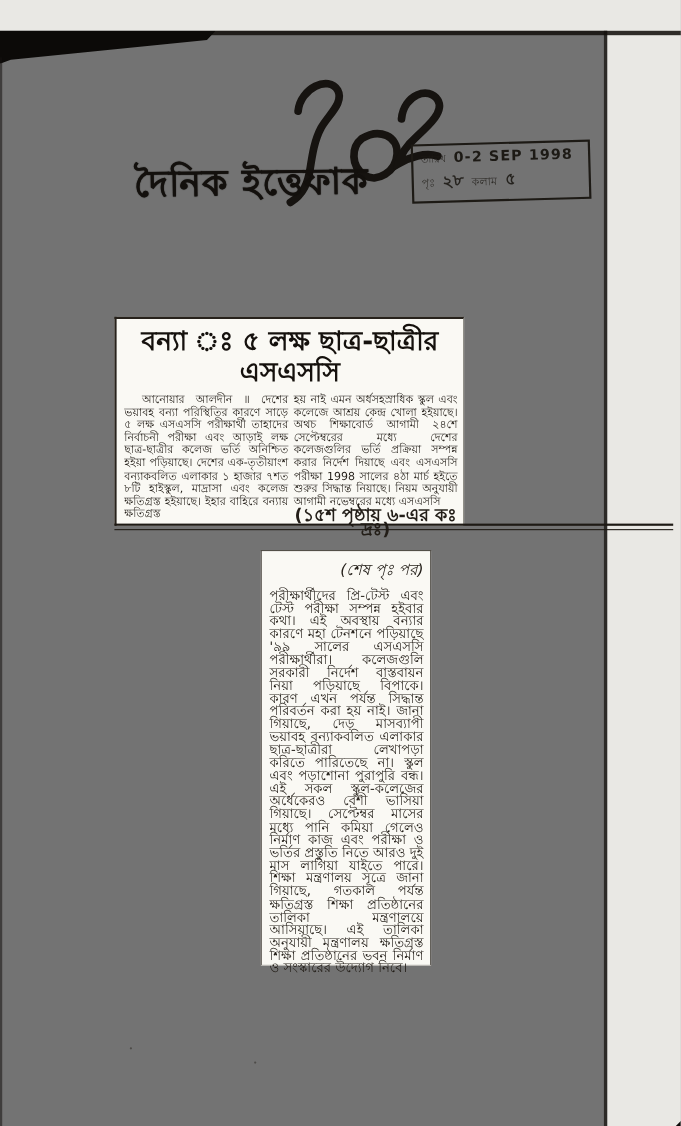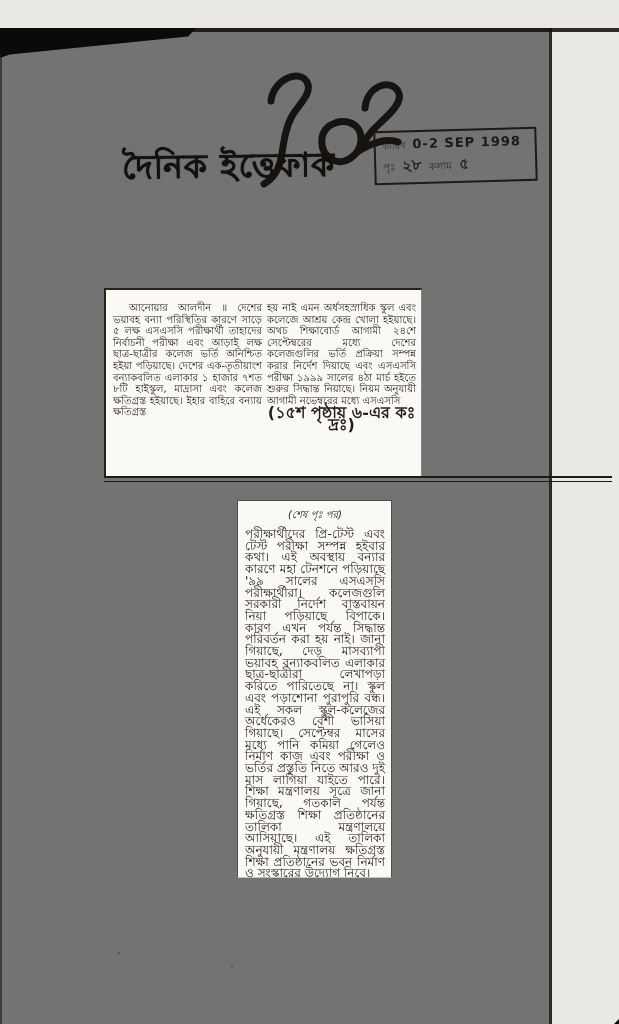--- a/index.html
+++ b/index.html
@@ -69,21 +69,21 @@
   }
   
   .clip-cont{
     position:absolute;left:237px;top:472px;width:155px;height:378px;
     background:#faf9f4;
     border:1px solid rgba(42,37,30,.8);
     border-bottom-color:rgba(42,37,30,.25);
     box-sizing:border-box;padding:5px 6px 0 7px;color:#231e18;
   }
   .cont-title{text-align:center;font-size:19px;font-weight:bold;color:#15110d;line-height:22px;}
-  .cont-sub{text-align:center;font-size:10px;font-style:italic;margin-top:1px;}
+  .cont-sub{text-align:right;font-size:14px;font-style:italic;margin-top:1px;}
   .cont-body{font-size:12px;line-height:11.7px;text-align:justify;margin-top:5px;}
   .cont-body.p2{text-indent:16px;margin-top:2px;}
   
   .speck{position:absolute;width:2px;height:2px;background:#2a251f;border-radius:50%;opacity:.5;}
 </style>
 </head>
 <body>
 
 <div class="page">
 
@@ -117,25 +117,26 @@
     <div class="stamp-row">
       <span class="stamp-word">পৃঃ</span>
       <span class="stamp-hand">২৮</span>
       <span class="stamp-word">কলাম</span>
       <span class="stamp-hand">৫</span>
     </div>
   </div>
 
   <div class="clip-main">
     <div class="headline">
+      <div class="h1">বন্যা ঃ ৫ লক্ষ ছাত্র-ছাত্রীর এসএসসি</div>
     </div>
     <div class="cols">
       <div class="col col1-first">আনোয়ার আলদীন ॥ দেশের ভয়াবহ বন্যা পরিস্থিতির কারণে সাড়ে ৫ লক্ষ এসএসসি পরীক্ষার্থী তাহাদের নির্বাচনী পরীক্ষা এবং আড়াই লক্ষ ছাত্র-ছাত্রীর কলেজ ভর্তি অনিশ্চিত হইয়া পড়িয়াছে। দেশের এক-তৃতীয়াংশ বন্যাকবলিত এলাকার ১ হাজার ৭শত ৮টি হাইস্কুল, মাদ্রাসা এবং কলেজ ক্ষতিগ্রস্ত হইয়াছে। ইহার বাহিরে বন্যায় ক্ষতিগ্রস্ত</div>
       <div class="col">
-        <span>হয় নাই এমন অর্ধসহস্রাধিক স্কুল এবং কলেজে আশ্রয় কেন্দ্র খোলা হইয়াছে। অথচ শিক্ষাবোর্ড আগামী ২৪শে সেপ্টেম্বরের মধ্যে দেশের কলেজগুলির ভর্তি প্রক্রিয়া সম্পন্ন করার নির্দেশ দিয়াছে এবং এসএসসি পরীক্ষা ১৯৯৯ সালের ৪ঠা মার্চ হইতে শুরুর সিদ্ধান্ত নিয়াছে। নিয়ম অনুযায়ী আগামী নভেম্বরের মধ্যে এসএসসি</span>
+        <span>হয় নাই এমন অর্ধসহস্রাধিক স্কুল এবং কলেজে আশ্রয় কেন্দ্র খোলা হইয়াছে। অথচ শিক্ষাবোর্ড আগামী ২৪শে সেপ্টেম্বরের মধ্যে দেশের কলেজগুলির ভর্তি প্রক্রিয়া সম্পন্ন করার নির্দেশ দিয়াছে এবং এসএসসি পরীক্ষা 1998 সালের ৪ঠা মার্চ হইতে শুরুর সিদ্ধান্ত নিয়াছে। নিয়ম অনুযায়ী আগামী নভেম্বরের মধ্যে এসএসসি</span>
         <div class="contnote">(১৫শ পৃষ্ঠায় ৬-এর কঃ দ্রঃ)</div>
       </div>
     </div>
   </div>
   <div class="double-rule"></div>
 
   <div class="clip-cont">
     <div class="cont-sub">(শেষ পৃঃ পর)</div>
     <div class="cont-body">পরীক্ষার্থীদের প্রি-টেস্ট এবং টেস্ট পরীক্ষা সম্পন্ন হইবার কথা। এই অবস্থায় বন্যার কারণে মহা টেনশনে পড়িয়াছে '৯৯ সালের এসএসসি পরীক্ষার্থীরা। কলেজগুলি সরকারী নির্দেশ বাস্তবায়ন নিয়া পড়িয়াছে বিপাকে। কারণ এখন পর্যন্ত সিদ্ধান্ত পরিবর্তন করা হয় নাই। জানা গিয়াছে, দেড় মাসব্যাপী ভয়াবহ বন্যাকবলিত এলাকার ছাত্র-ছাত্রীরা লেখাপড়া করিতে পারিতেছে না। স্কুল এবং পড়াশোনা পুরাপুরি বন্ধ। এই সকল স্কুল-কলেজের অর্ধেকেরও বেশী ভাসিয়া গিয়াছে। সেপ্টেম্বর মাসের মধ্যে পানি কমিয়া গেলেও নির্মাণ কাজ এবং পরীক্ষা ও ভর্তির প্রস্তুতি নিতে আরও দুই মাস লাগিয়া যাইতে পারে। শিক্ষা মন্ত্রণালয় সূত্রে জানা গিয়াছে, গতকাল পর্যন্ত ক্ষতিগ্রস্ত শিক্ষা প্রতিষ্ঠানের তালিকা মন্ত্রণালয়ে আসিয়াছে। এই তালিকা অনুযায়ী মন্ত্রণালয় ক্ষতিগ্রস্ত শিক্ষা প্রতিষ্ঠানের ভবন নির্মাণ ও সংস্কারের উদ্যোগ নিবে।</div>
   </div>

